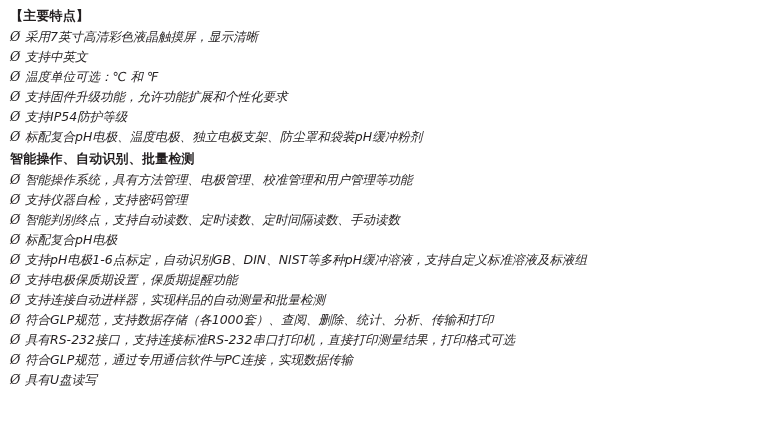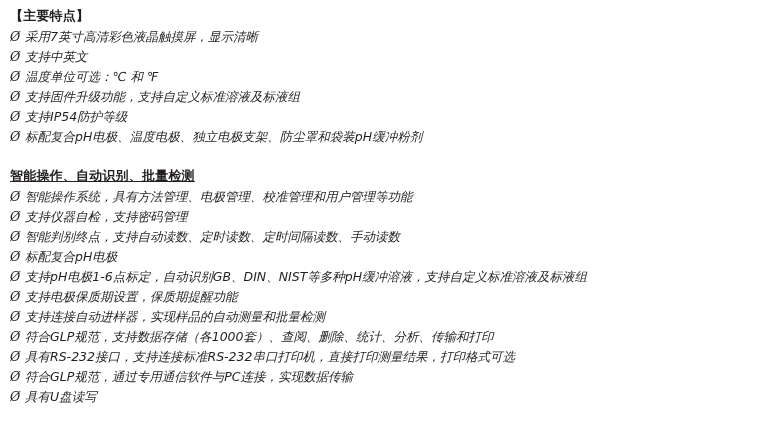--- a/index.html
+++ b/index.html
@@ -24,22 +24,21 @@
   .section-heading {
     font-size: 13px;
     font-weight: bold;
     color: #231f20;
     line-height: 20px;
     margin: 0;
     padding: 0 0 1px 2px;
     letter-spacing: 0.2px;
   }
   .section-heading.spaced {
-    margin-top: 19px;
-    text-decoration: underline;
+    margin-top: 2px;
   }
   .bullet-row {
     display: flex;
     align-items: flex-start;
     line-height: 20px;
     padding-left: 2px;
   }
   .bullet-mark {
     flex: 0 0 auto;
     width: 15px;
@@ -73,21 +72,21 @@
     <div class="bullet-row">
       <span class="bullet-mark">Ø</span>
       <span class="bullet-text">支持中英文</span>
     </div>
     <div class="bullet-row">
       <span class="bullet-mark">Ø</span>
       <span class="bullet-text">温度单位可选：℃ 和 ℉</span>
     </div>
     <div class="bullet-row">
       <span class="bullet-mark">Ø</span>
-      <span class="bullet-text">支持固件升级功能，支持自定义标准溶液及标液组</span>
+      <span class="bullet-text">支持固件升级功能，允许功能扩展和个性化要求</span>
     </div>
     <div class="bullet-row">
       <span class="bullet-mark">Ø</span>
       <span class="bullet-text">支持IP54防护等级</span>
     </div>
     <div class="bullet-row">
       <span class="bullet-mark">Ø</span>
       <span class="bullet-text">标配复合pH电极、温度电极、独立电极支架、防尘罩和袋装pH缓冲粉剂</span>
     </div>
   </div>

